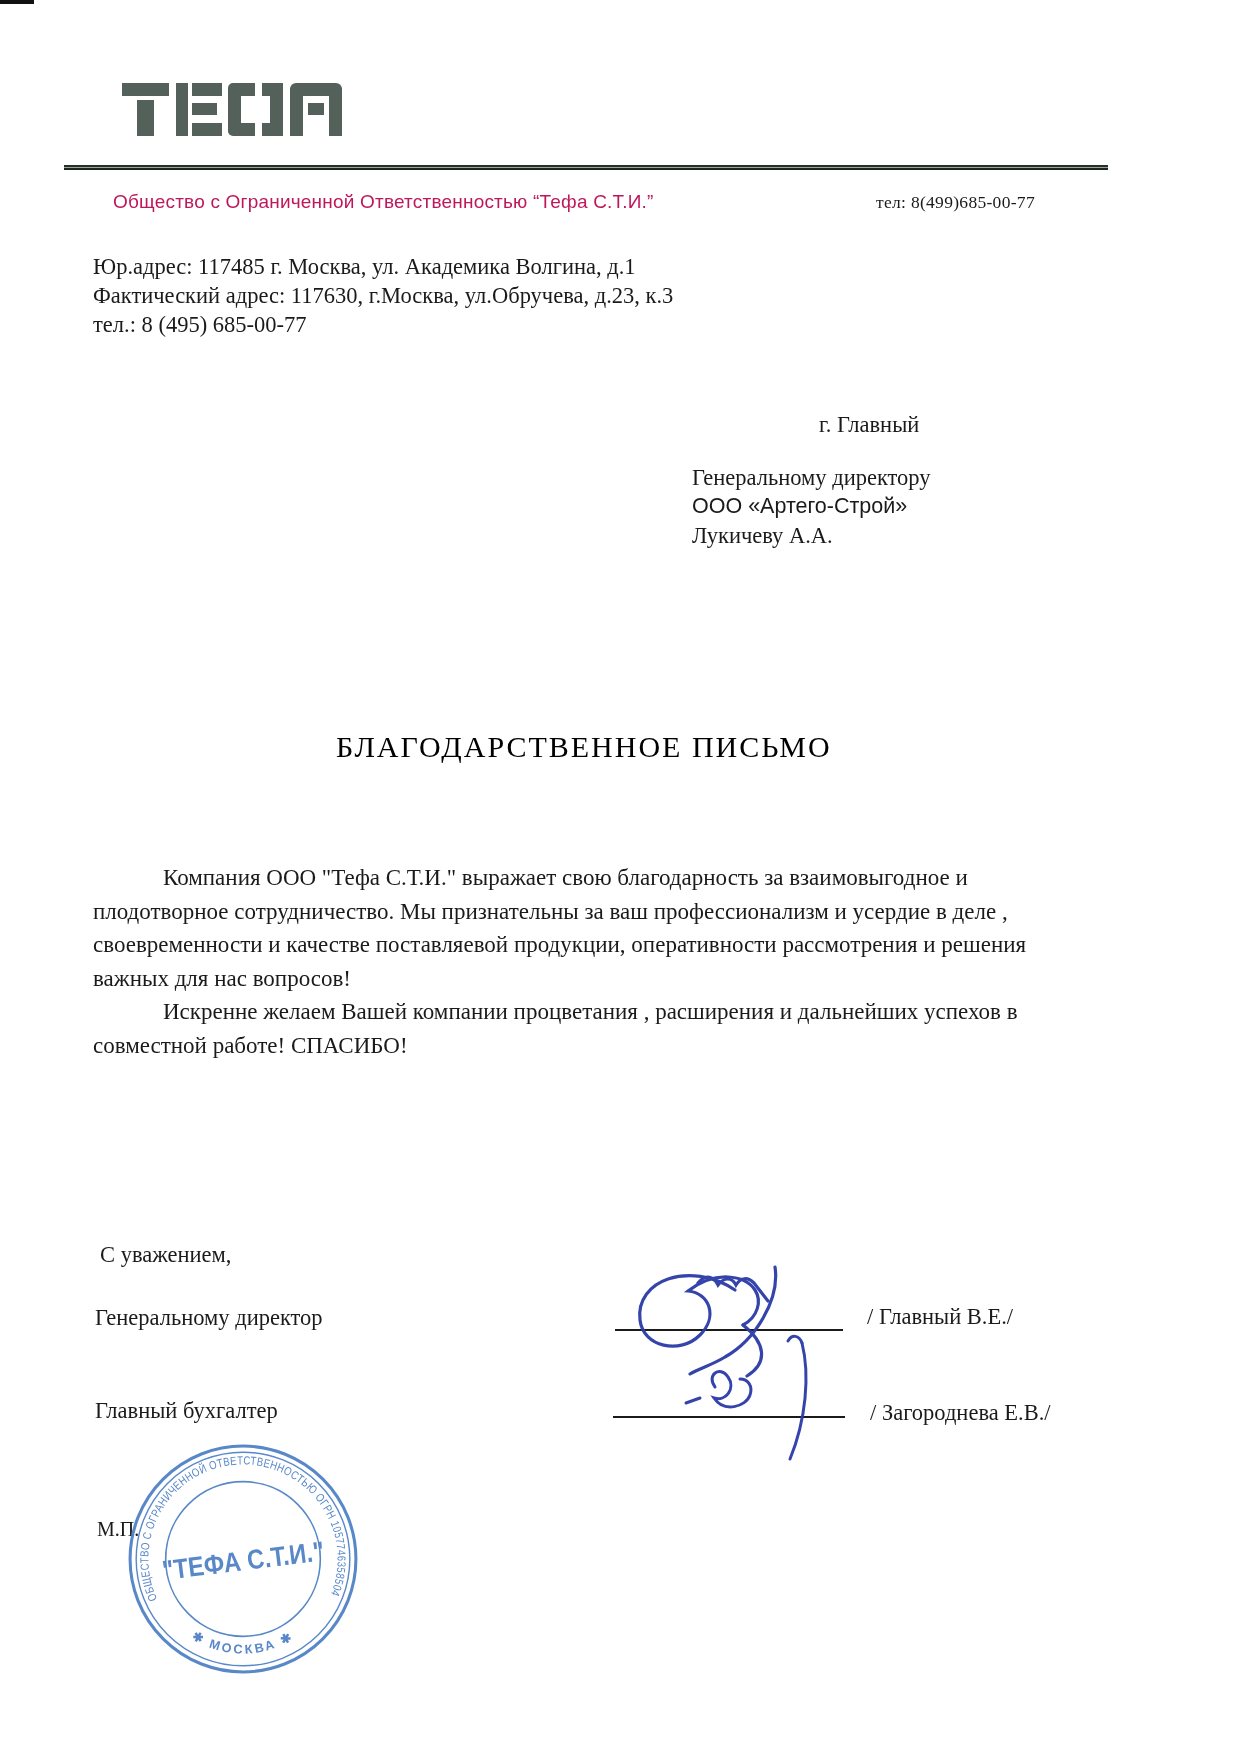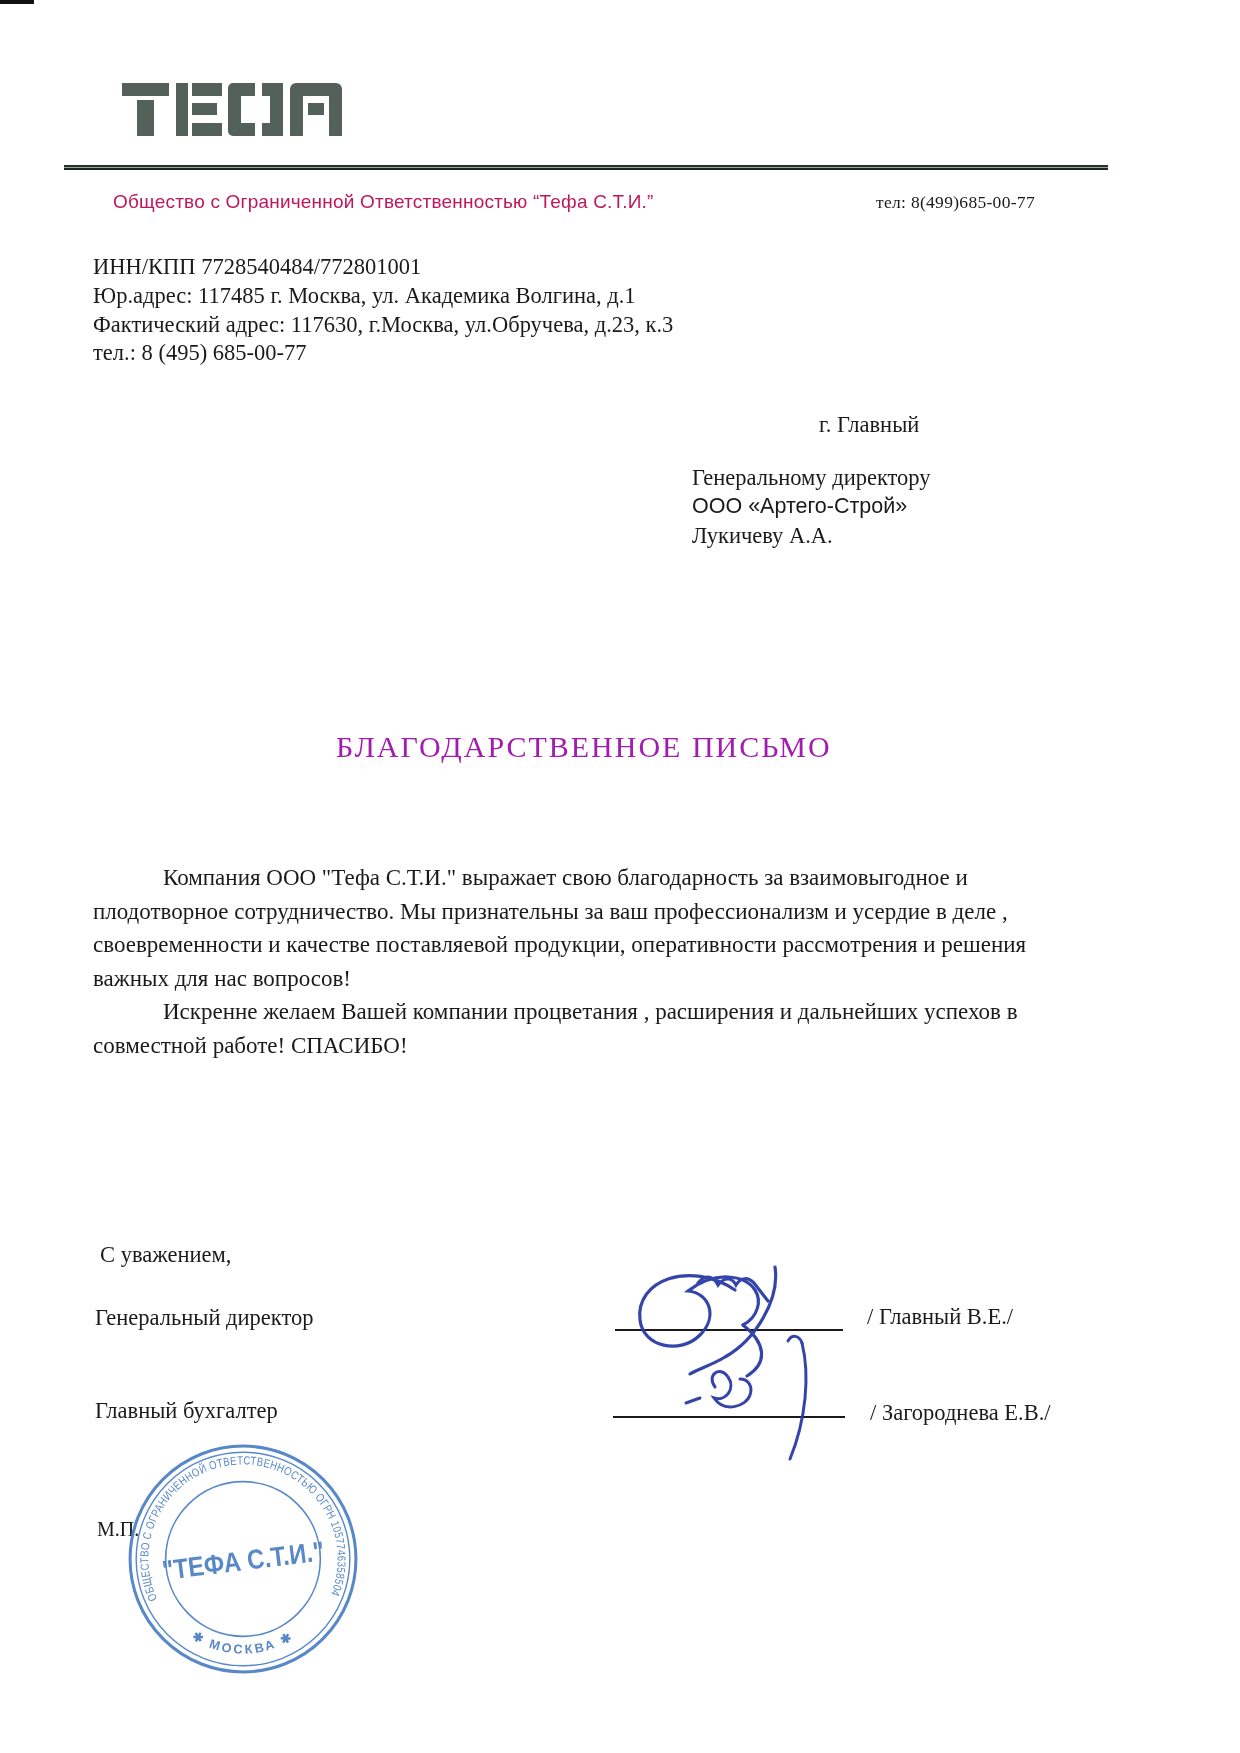--- a/index.html
+++ b/index.html
@@ -29,21 +29,21 @@
   .phone{
     left:876px;top:192px;
     font-size:17.5px;font-weight:normal;letter-spacing:.3px;
   }
   .details{left:93px;top:253px;font-size:22.5px;line-height:28.8px;}
   .city{left:819px;top:412px;font-size:22.5px;}
   .recipient{left:692px;top:463px;font-size:22.5px;line-height:29.2px;}
   .recipient .sans{font-family:"Liberation Sans", sans-serif;font-size:21.5px;}
   .title{
     left:336px;top:730px;
-    font-size:30px;letter-spacing:2px;color:#a21caf;
+    font-size:30px;letter-spacing:2px;color:#000000;
   }
   .body-text{left:93px;top:861px;width:1004px;font-size:23px;line-height:33.5px;}
   .body-text p{margin:0;text-indent:70px;}
   .salutation{left:100px;top:1242px;font-size:22.5px;}
   .role-1{left:95px;top:1305px;font-size:22.5px;}
   .role-2{left:95px;top:1398px;font-size:22.5px;}
   .sigline{border-bottom:2px solid #1b1b1b;height:0;}
   .sigline-1{left:615px;top:1329px;width:228px;}
   .sigline-2{left:613px;top:1416px;width:232px;}
   .name-1{left:867px;top:1304px;font-size:22.5px;}
@@ -83,21 +83,20 @@
     <rect x="186" y="21" width="16" height="12"></rect>
   </g>
 </svg>
 
 <div class="abs rule"></div>
 
 <div class="abs org-name">Общество с Ограниченной Ответственностью  “Тефа С.Т.И.”</div>
 <div class="abs phone">тел:  8(499)685-00-77</div>
 
 <div class="abs details">
-  <div>ИНН/КПП 7728540484/772801001</div>
   <div>Юр.адрес: 117485 г. Москва, ул. Академика Волгина, д.1</div>
   <div>Фактический адрес: 117630, г.Москва, ул.Обручева, д.23, к.3</div>
   <div>тел.: 8 (495) 685-00-77</div>
 </div>
 
 <div class="abs city">г. Главный</div>
 
 <div class="abs recipient">
   <div>Генеральному директору</div>
   <div class="sans">ООО «Артего-Строй»</div>
@@ -105,21 +104,21 @@
 </div>
 
 <div class="abs title">БЛАГОДАРСТВЕННОЕ ПИСЬМО</div>
 
 <div class="abs body-text">
   <p>Компания ООО "Тефа С.Т.И." выражает свою благодарность за взаимовыгодное и плодотворное сотрудничество. Мы признательны за ваш профессионализм и усердие в деле , своевременности и качестве поставляевой  продукции, оперативности рассмотрения и решения важных для нас вопросов!</p>
   <p>Искренне желаем Вашей компании процветания , расширения и дальнейших успехов в совместной работе! СПАСИБО!</p>
 </div>
 
 <div class="abs salutation">С уважением,</div>
-<div class="abs role-1">Генеральный директор</div>
+<div class="abs role-1">Генеральному директор</div>
 <div class="abs role-2">Главный бухгалтер</div>
 <div class="abs sigline sigline-1"></div>
 <div class="abs sigline sigline-2"></div>
 <div class="abs name-1">/ Главный В.Е./</div>
 <div class="abs name-2">/ Загороднева Е.В./</div>
 <div class="abs seal-mark">М.П.</div>
 
 <svg class="abs signatures" viewBox="0 0 330 230">
   <g fill="none" stroke="#2b3ba6" stroke-width="3.2" stroke-linecap="round" opacity="0.95">
 

